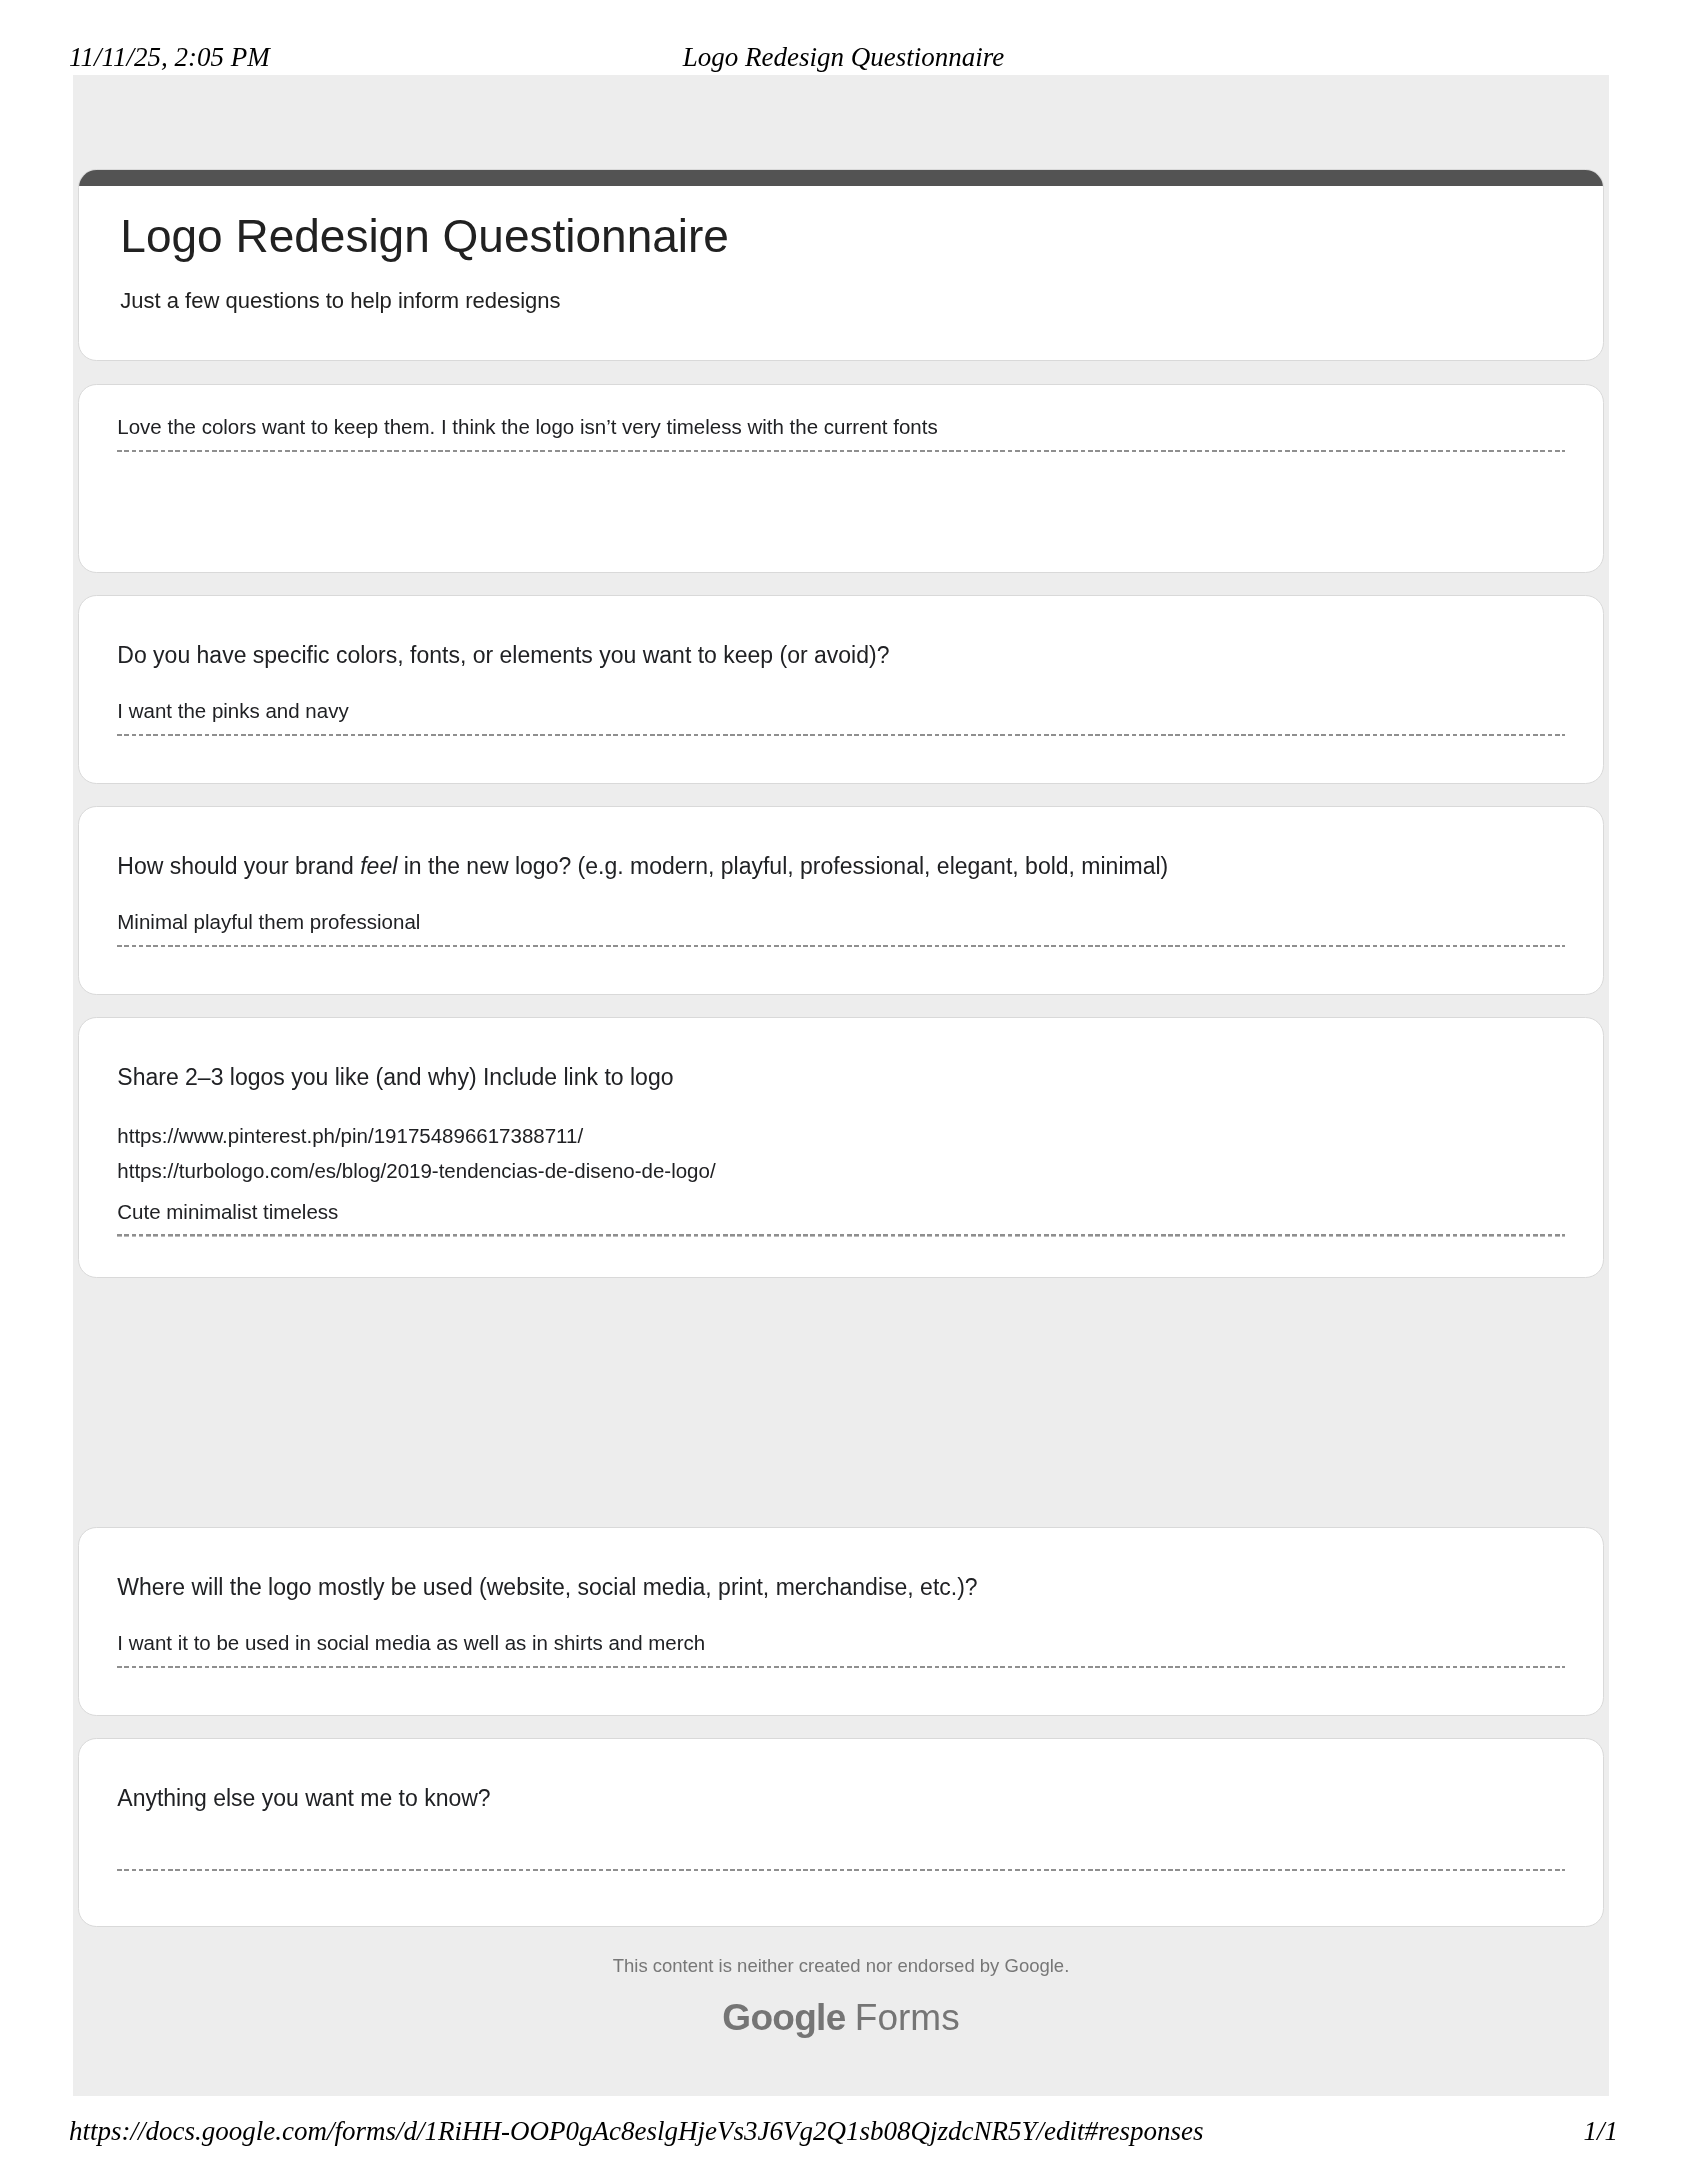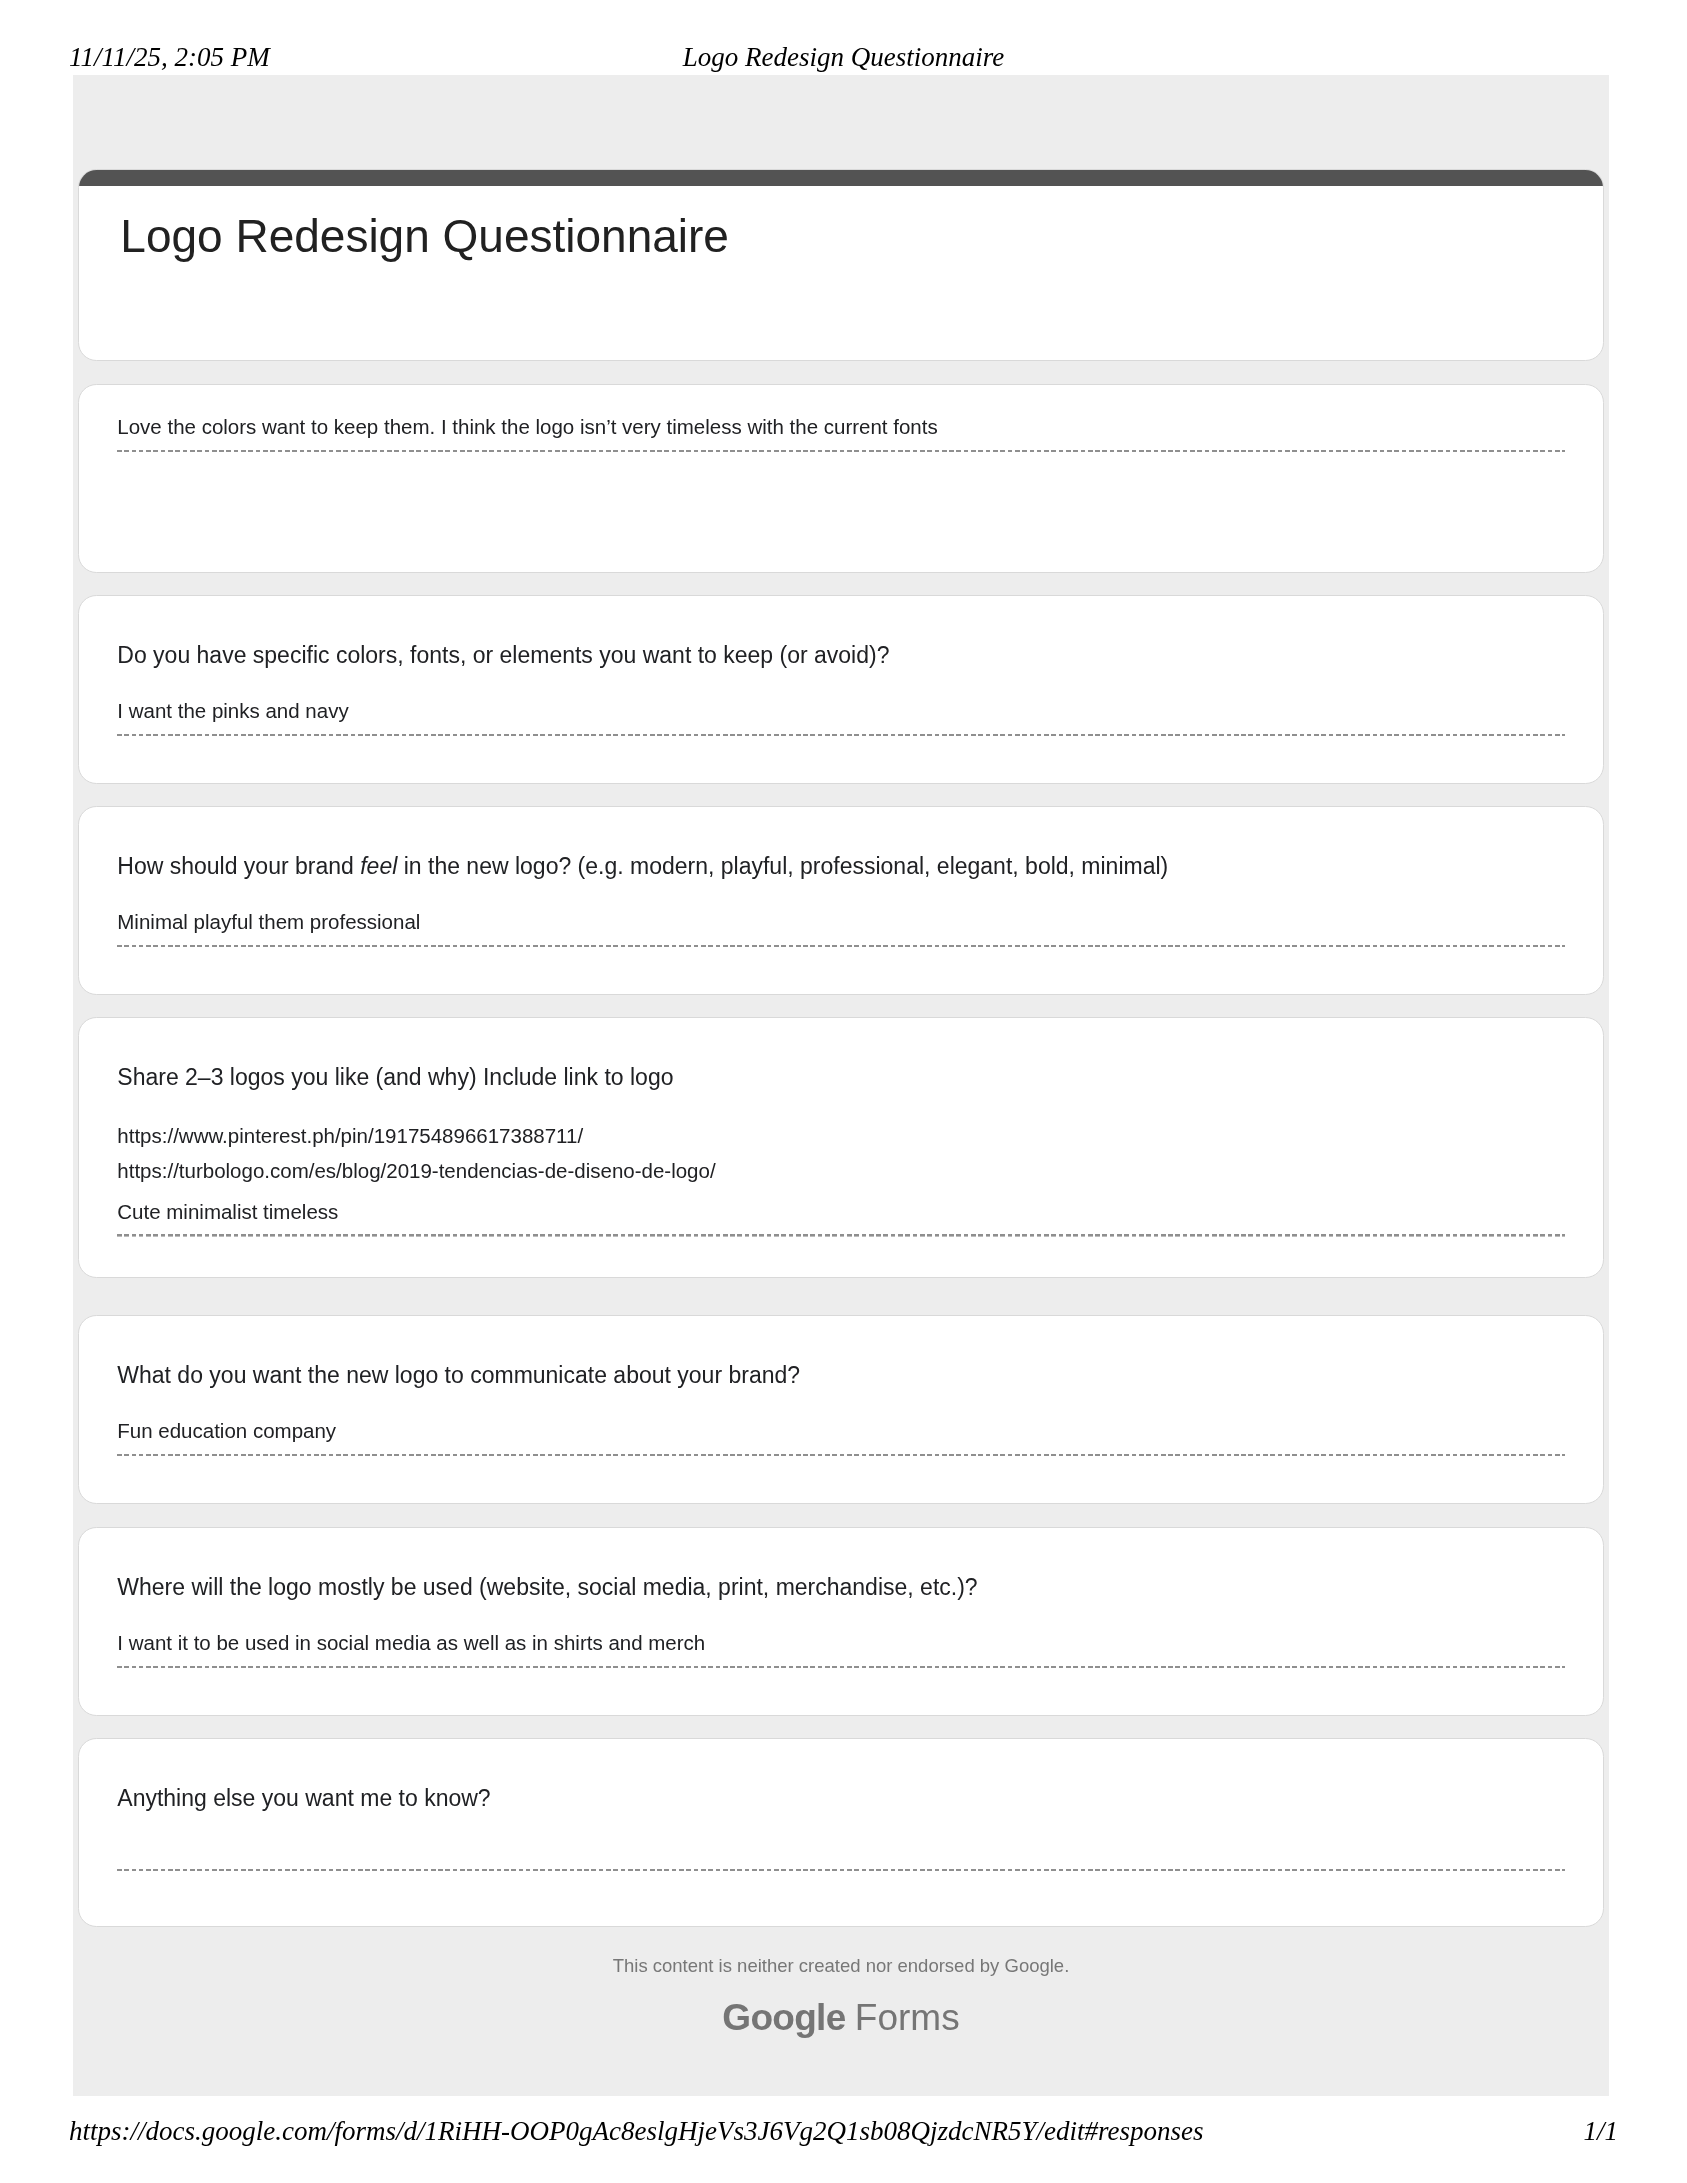--- a/index.html
+++ b/index.html
@@ -63,20 +63,21 @@
 <body>
 
 <div class="print-text ph-date">11/11/25, 2:05 PM</div>
 <div class="print-text ph-title">Logo Redesign Questionnaire</div>
 
 <div class="form-area">
 
   <div class="card title-card">
     <div class="topbar"></div>
     <div class="form-title">Logo Redesign Questionnaire</div>
+    <div class="form-subtitle">Just a few questions to help inform redesigns</div>
   </div>
 
   <div class="card card-1">
     <div class="answer">
       <div class="answer-text">Love the colors want to keep them. I think the logo isn’t very timeless with the current fonts</div>
     </div>
   </div>
 
   <div class="card card-2">
     <div class="question">Do you have specific colors, fonts, or elements you want to keep (or avoid)?</div>
@@ -96,26 +97,20 @@
     <div class="question">Share 2–3 logos you like (and why) Include link to logo</div>
     <div class="links">
       <div>https://www.pinterest.ph/pin/191754896617388711/</div>
       <div>https://turbologo.com/es/blog/2019-tendencias-de-diseno-de-logo/</div>
     </div>
     <div class="answer">
       <div class="answer-text">Cute minimalist timeless</div>
     </div>
   </div>
 
-  <div class="card card-5">
-    <div class="question">What do you want the new logo to communicate about your brand?</div>
-    <div class="answer">
-      <div class="answer-text">Fun education company</div>
-    </div>
-  </div>
 
   <div class="card card-6">
     <div class="question">Where will the logo mostly be used (website, social media, print, merchandise, etc.)?</div>
     <div class="answer">
       <div class="answer-text">I want it to be used in social media as well as in shirts and merch</div>
     </div>
   </div>
 
   <div class="card card-7">
     <div class="question">Anything else  you want me to know?</div>

